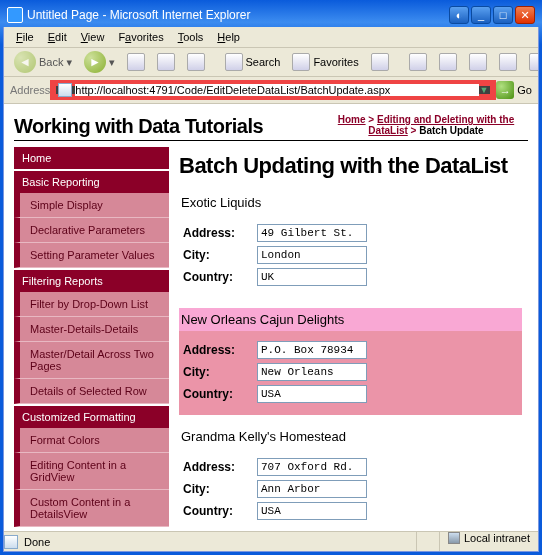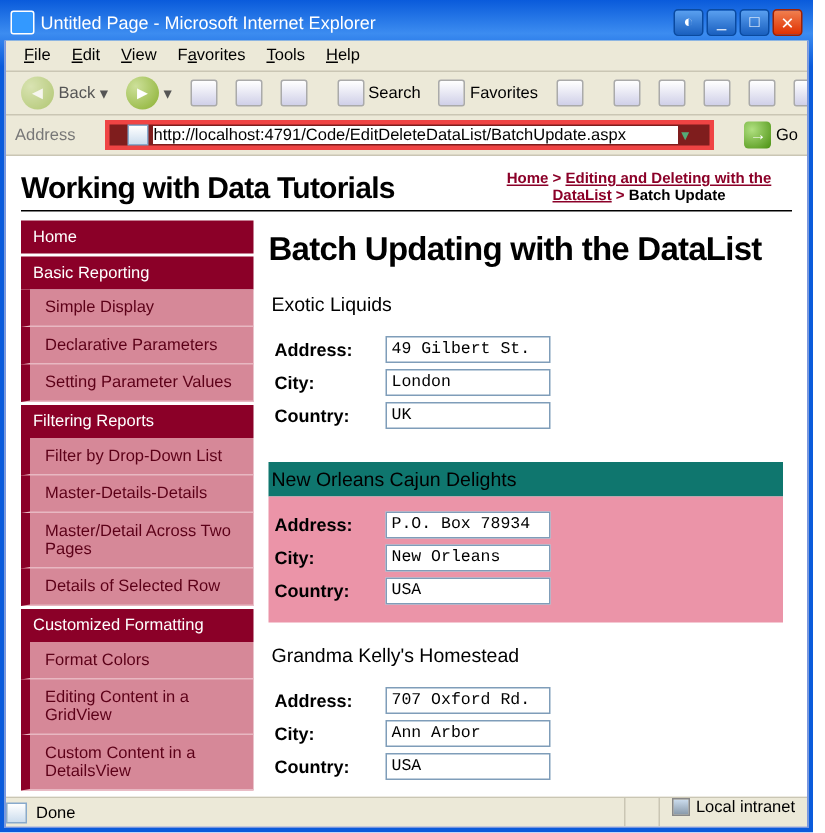--- a/index.html
+++ b/index.html
@@ -24,23 +24,23 @@
   .menubar { display:flex; gap:2px; padding:2px 6px; font-size:11px; color:#000; }
   .menubar span { padding:2px 6px; }
   .menubar span u { text-decoration: underline; }
   .toolbar { display:flex; align-items:center; gap:4px; padding:2px 6px; border-top:1px solid #cac6b4; border-bottom:1px solid #cac6b4; height:30px;}
   .tbtn { display:flex; align-items:center; gap:3px; padding:2px 4px; font-size:11px; color:#555; }
   .tbtn.enabled { color:#000; }
   .circ { width:22px; height:22px; border-radius:50%; background:radial-gradient(circle at 30% 30%,#cde09a,#8ab030); display:flex; align-items:center; justify-content:center; color:#fff; font-size:12px; opacity:.6;}
   .circ.en { opacity:1; }
   .tico { width:18px; height:18px; display:inline-block; border:1px solid #aaa; border-radius:2px; background:linear-gradient(#fff,#d0d0e8);}
   .sep { width:1px; height:22px; background:#cac6b4; margin:0 2px;}
-  .addrbar { display:flex; align-items:center; gap:20px; padding:3px 6px; border-bottom:1px solid #cac6b4;justify-content:flex-end;}
+  .addrbar { display:flex; align-items:center; gap:0; padding:3px 6px; border-bottom:1px solid #cac6b4;justify-content:flex-end;}
   .addrbar label { color:#777; font-size:11px; }
-  .addrbar .addrfield { flex:1; display:flex; align-items:center; background:#7f1d1d; border:3px solid #ef4444; height:20px; padding:0 12px; }
+  .addrbar .addrfield { flex:1; display:flex; align-items:center; background:#404040; border:6px solid #ef4444; height:20px; padding:0 2px; }
   .addrbar .addrfield .page-ico { width:14px;height:14px;background:linear-gradient(#fff,#cde); border:1px solid #8ac; margin-right:3px;}
   .addrbar .addrfield input { flex:1; border:none; outline:none; font-size:11px; }
   .gobtn { display:flex; align-items:center; gap:3px; font-size:11px; }
   .gobtn .goicon{width:18px;height:18px;border-radius:3px;background:radial-gradient(circle at 30% 30%,#b0e080,#4a9010);display:flex;align-items:center;justify-content:center;color:#fff;font-size:11px;}
   .page { flex:1; background:#fff; overflow:hidden; position:relative;}
   .page-inner { padding:5px 10px 0 10px; }
   .site-title { font-family: Verdana, sans-serif; font-size:20px; font-weight:bold; margin:6px 0 2px 0; letter-spacing:-0.5px;}
   .hr { border-bottom:1px solid #000; margin-bottom:6px; }
   .breadcrumb { position:absolute; right:12px; top:10px; width:200px; font-size:10px; font-weight:bold; color:#8b0028; text-align:center;}
   .breadcrumb a { color:#8b0028; text-decoration:underline; }
@@ -48,21 +48,21 @@
   .layout { display:flex; gap:10px; }
   .sidebar { width:155px; }
   .side-home { background:#8b0028; color:#fff; padding:5px 8px; font-size:11px; margin-bottom:2px;}
   .side-sec { background:#8b0028; color:#fff; padding:5px 8px; font-size:11px; margin-top:2px;}
   .side-items { background:#d68898; }
   .side-item { border-left:6px solid #8b0028; padding:6px 8px 6px 10px; font-size:11px; color:#5c0018; border-bottom:1px solid #e8b8c2; }
   .content { flex:1; padding-right:6px; }
   .content h1 { font-size:22px; font-weight:bold; margin:6px 0 12px 0; font-family: Verdana,sans-serif; letter-spacing:-0.5px;}
   .supplier { margin-bottom:10px; }
   .supplier .sname { font-size:13px; padding:4px 2px; font-family:"Trebuchet MS",Verdana,sans-serif; }
-  .supplier.alt .sname { background:#0f766e; }
+  .supplier.alt .sname { background:#f9a8d4; }
   .sup-body { padding:6px 4px 8px 4px; }
   .supplier.alt .sup-body { background:#eb94a8; }
   .frow { display:flex; align-items:center; margin:4px 0; }
   .frow label { width:68px; text-align:left; font-weight:bold; font-size:12px; margin-right:6px; }
   .frow input { width:110px; border:1px solid #7f9db9; height:18px; font-size:11px; padding:0 3px; font-family:"Courier New",monospace;}
   .statusbar { height:20px; background:#ece9d8; border-top:1px solid #cac6b4; display:flex; align-items:center; font-size:11px; padding:0 0; gap:6px;}
   .statusbar .spacer{flex:1;}
   .statusbar .cell{border-left:1px solid #cac6b4; padding:0 8px; height:100%; display:flex; gap:4px;}
   .zone-ico{width:12px;height:12px;border:1px solid #888;background:linear-gradient(#cde,#89a);}
 </style>

